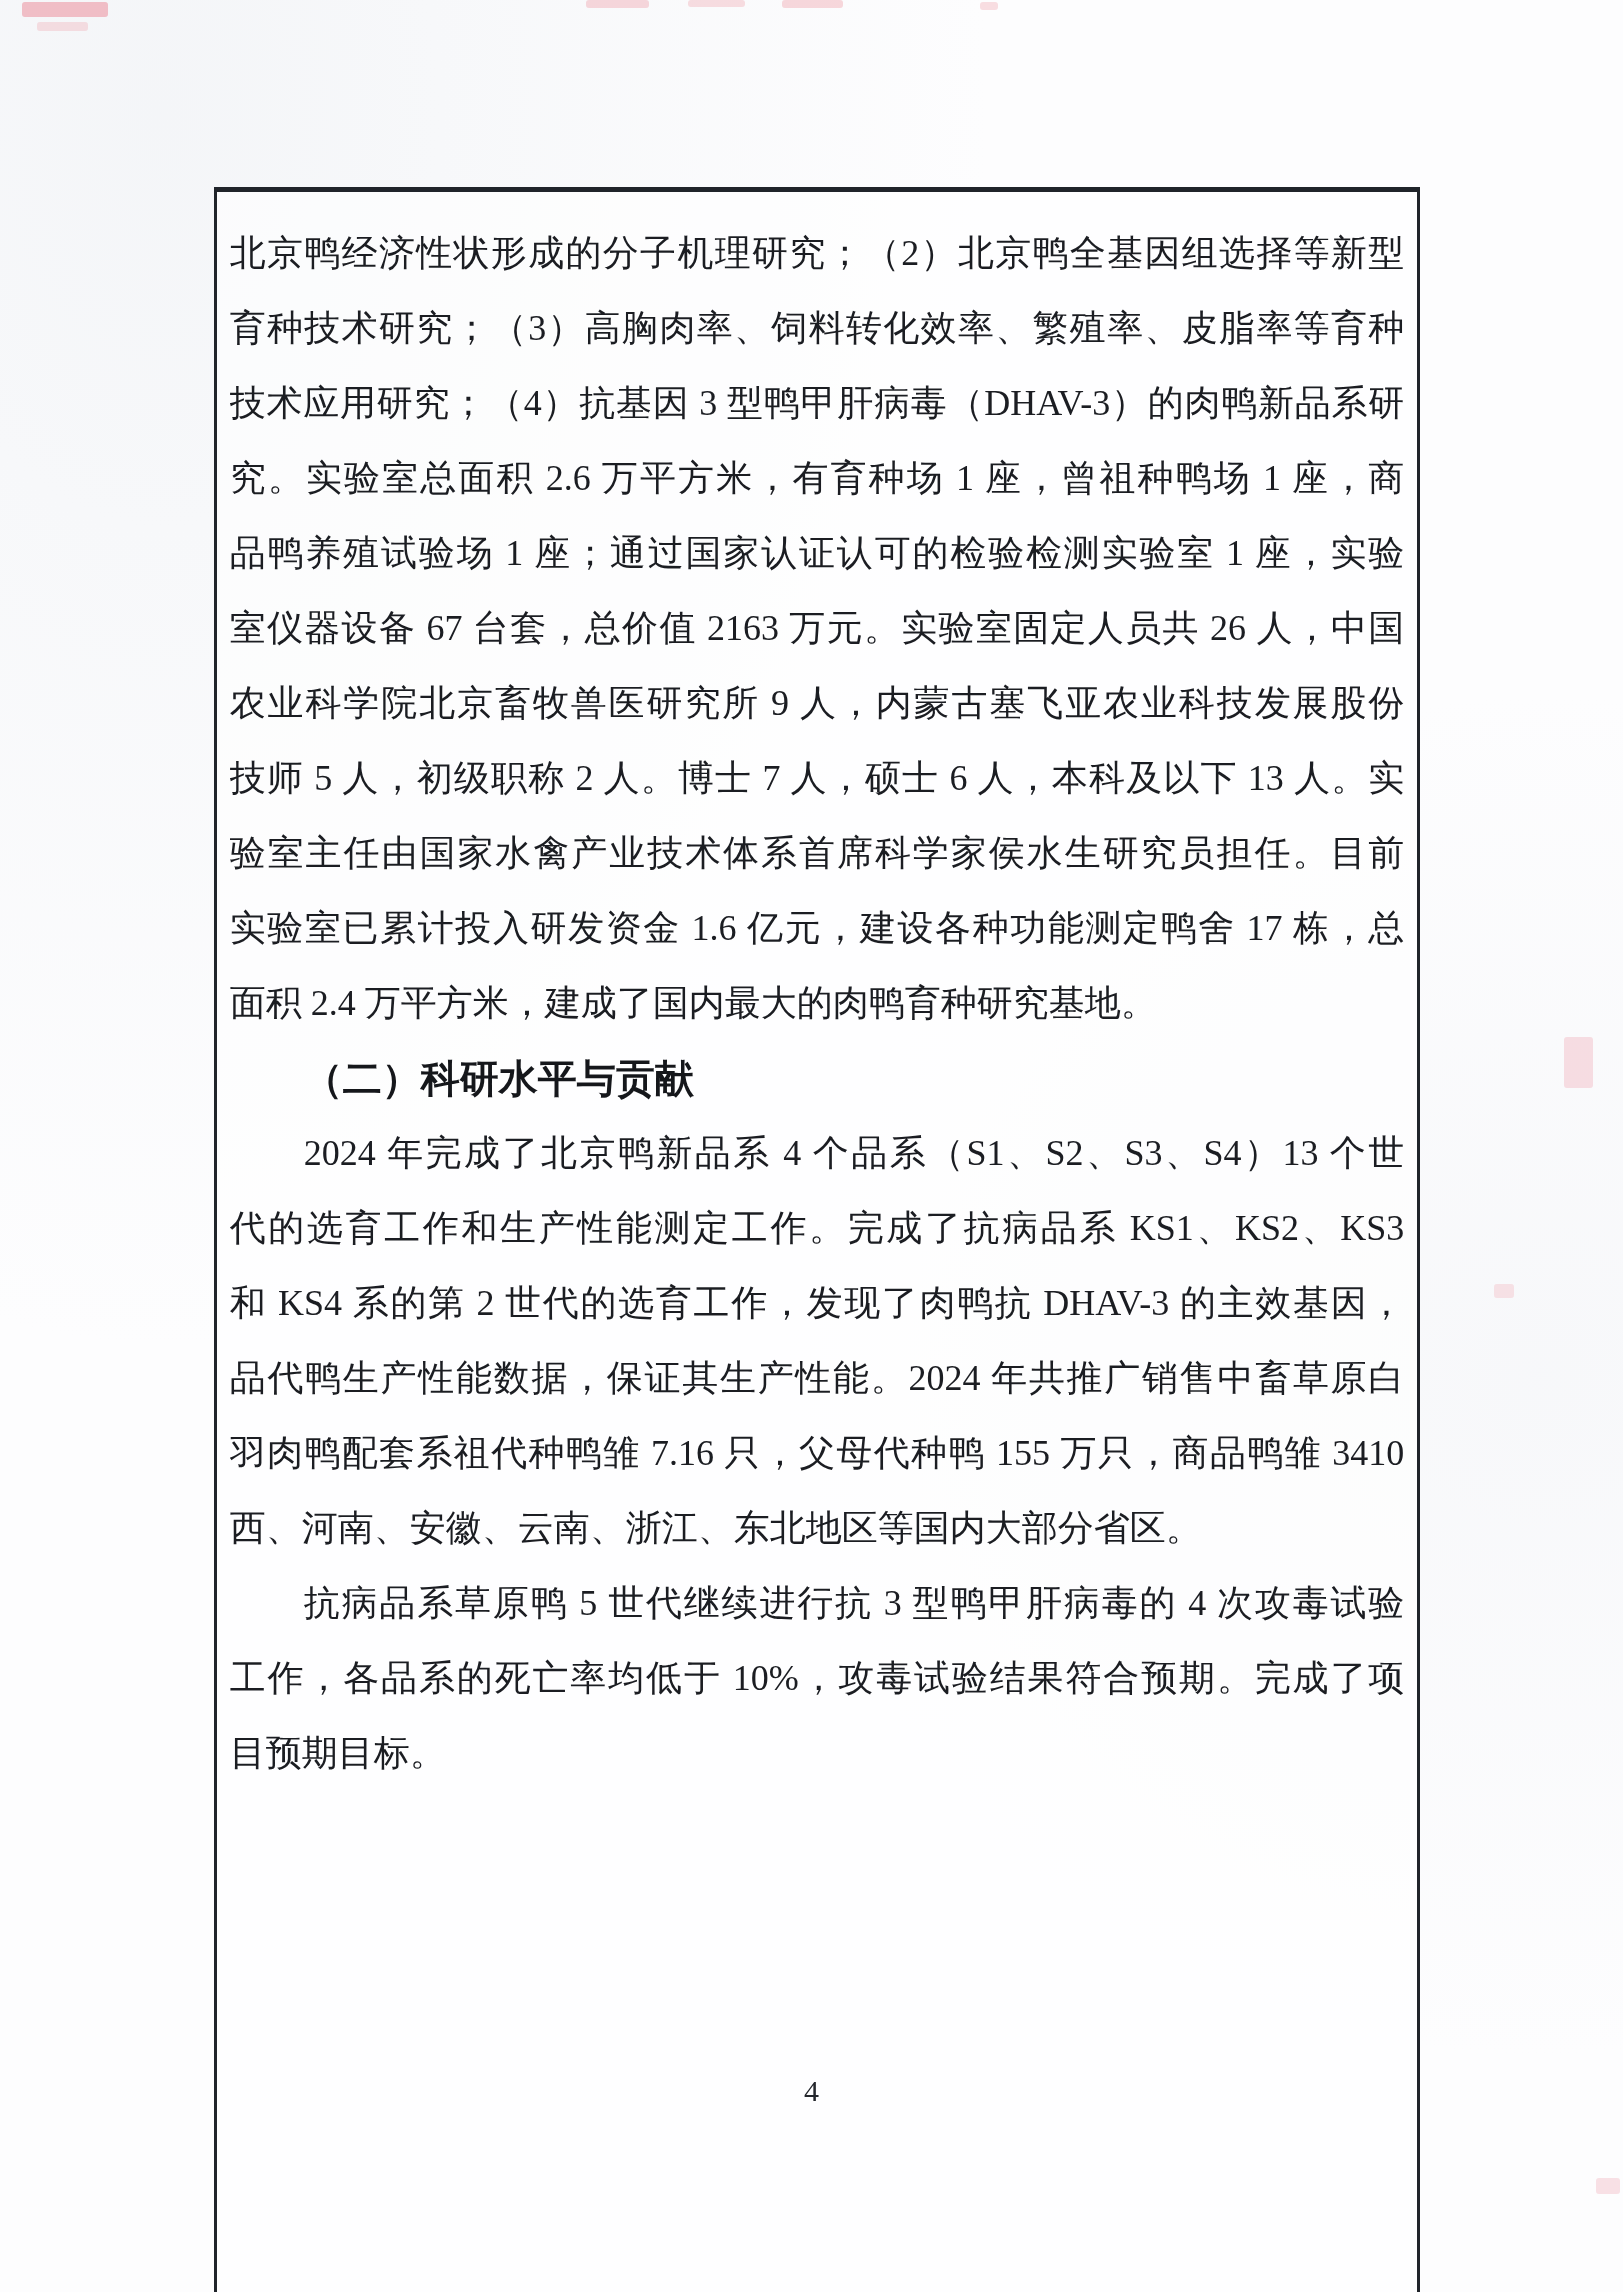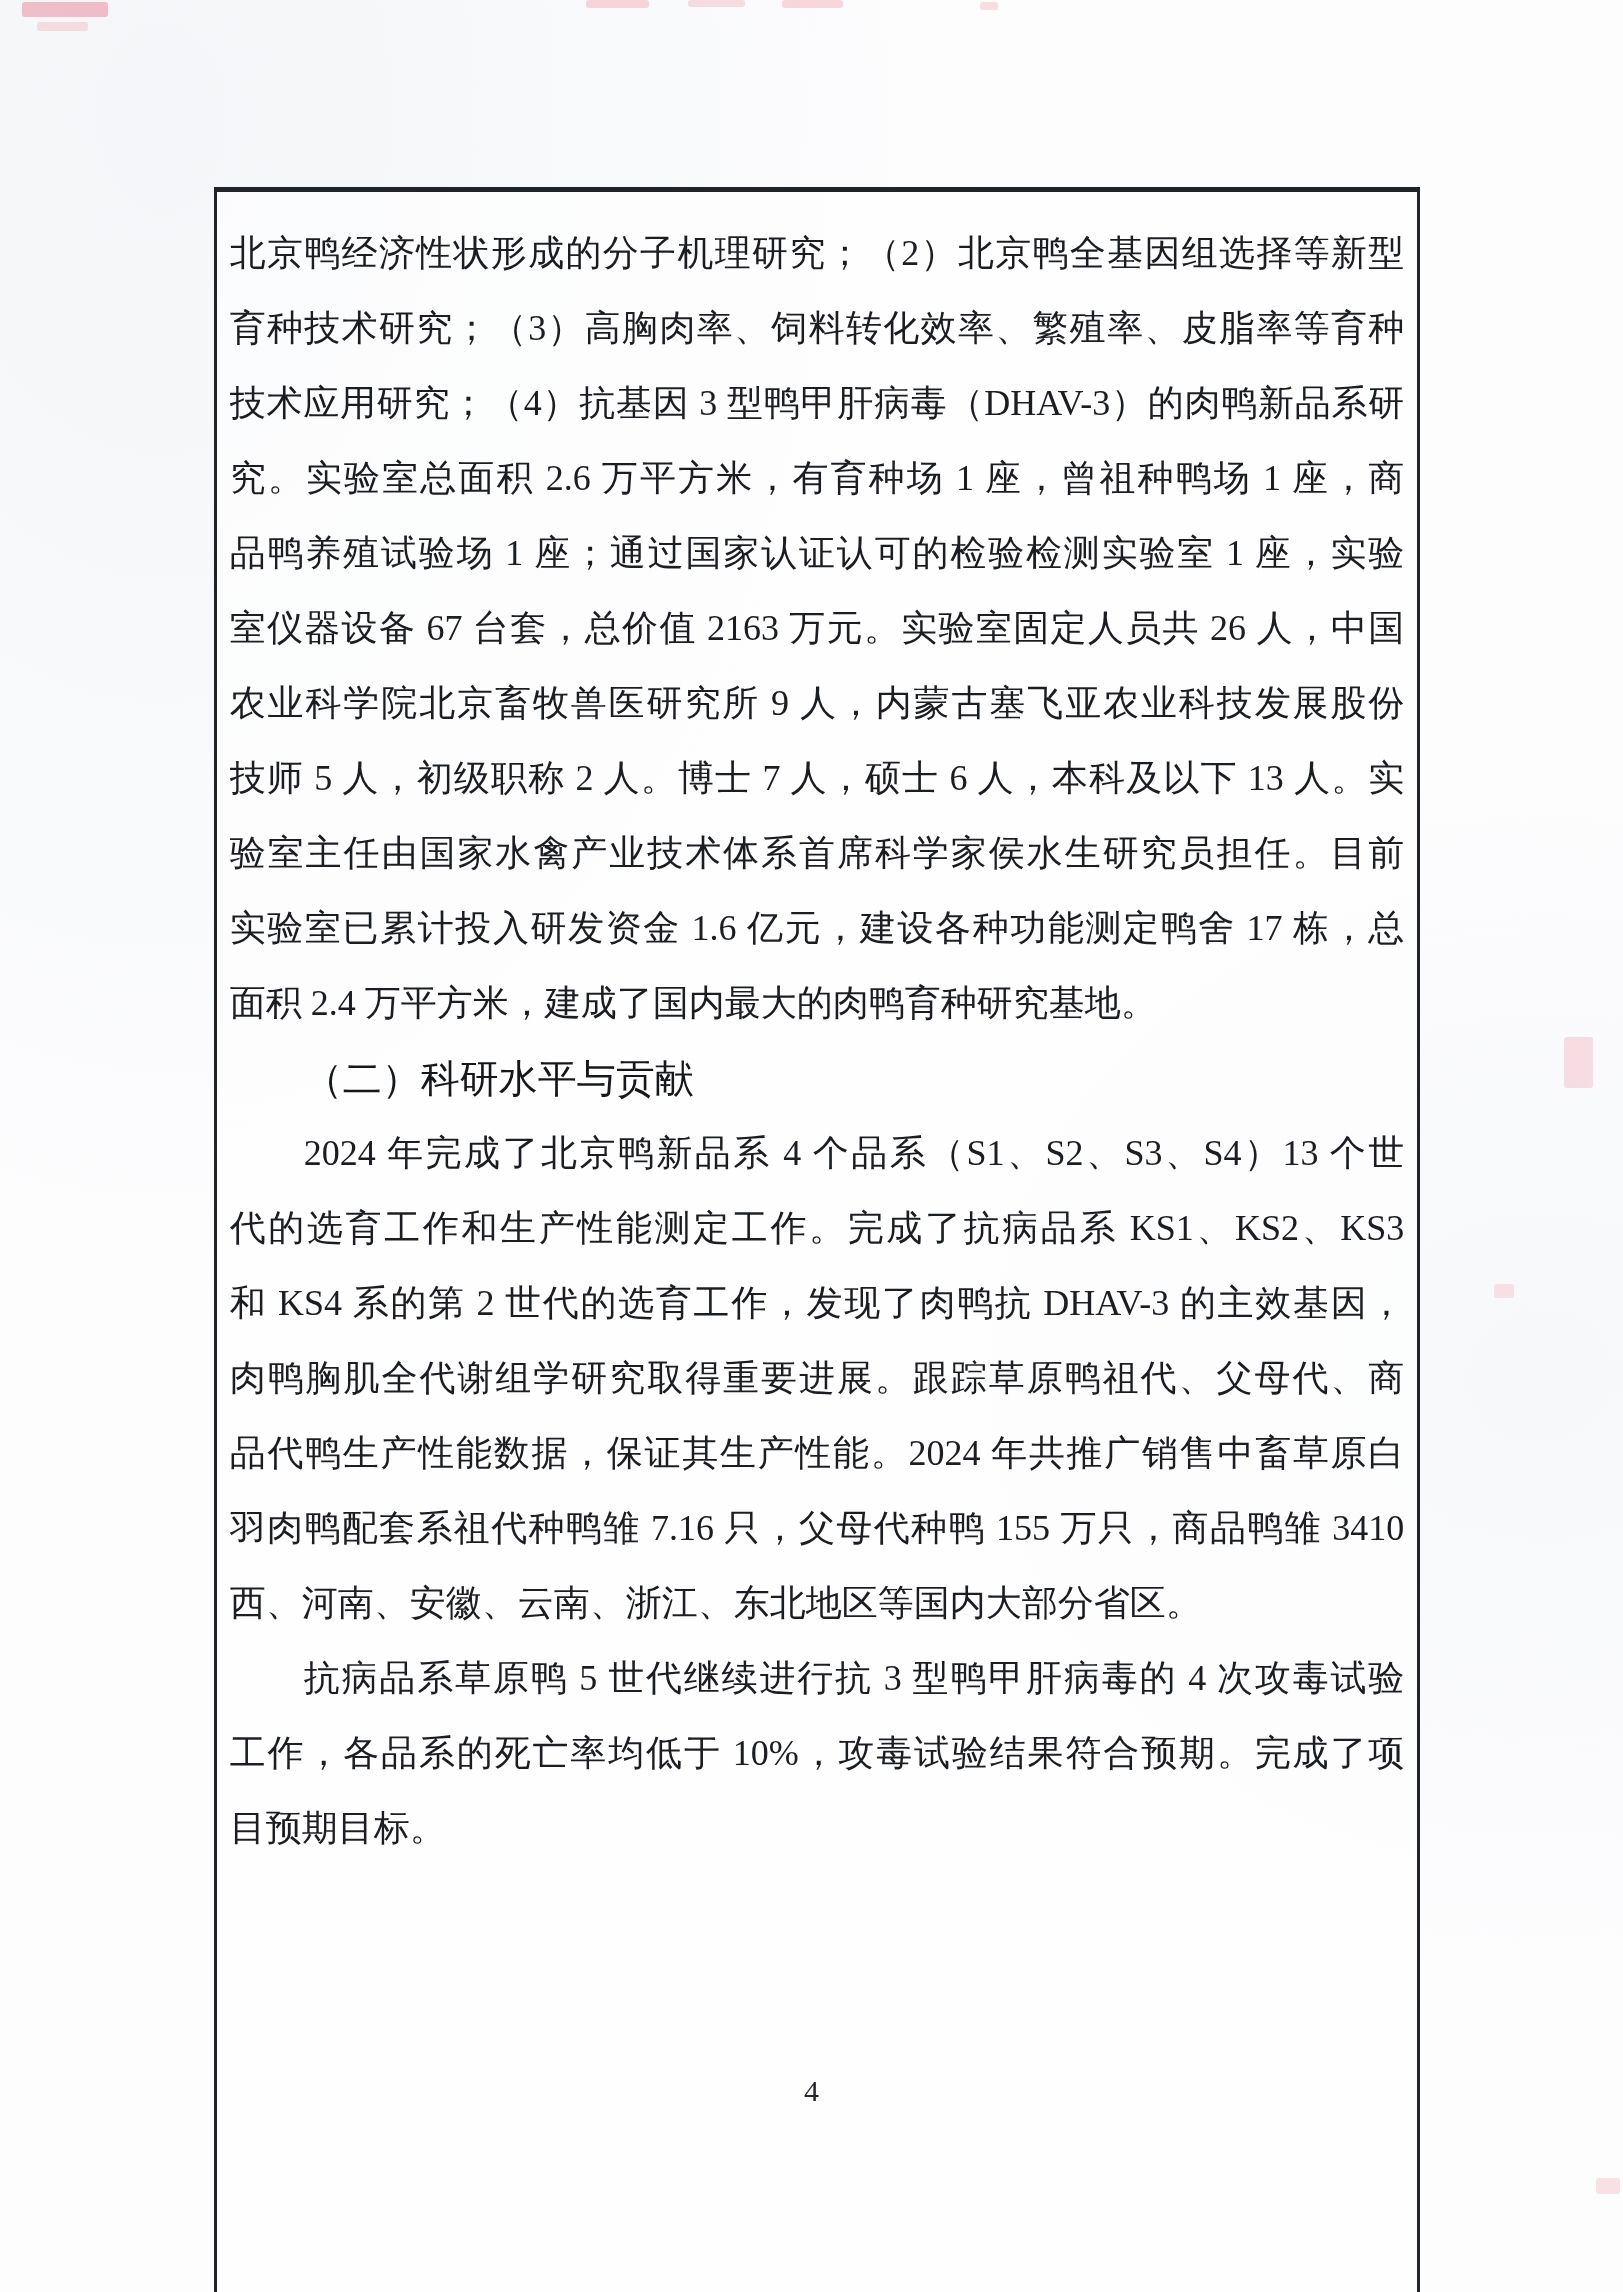--- a/index.html
+++ b/index.html
@@ -63,21 +63,21 @@
   }
   .line.end {
     text-align: right;
     text-align-last: left;
   }
   .line.indent {
     text-indent: 74px;
     font-family: Liberation Serif, serif;
   }
   .line.heading {
-    font-weight: 400;
+    font-weight: 700;
     font-size: 39px;
     text-align: left;
     text-align-last: left;
     text-indent: 74px;
     color: #15171b;
   }
   .page-number {
     position: absolute;
     left: 0;
     right: 0;
@@ -111,21 +111,20 @@
         <div class="line justify">室仪器设备 67 台套，总价值 2163 万元。实验室固定人员共 26 人，中国</div>
         <div class="line justify">农业科学院北京畜牧兽医研究所 9 人，内蒙古塞飞亚农业科技发展股份</div>
         <div class="line justify">技师 5 人，初级职称 2 人。博士 7 人，硕士 6 人，本科及以下 13 人。实</div>
         <div class="line justify">验室主任由国家水禽产业技术体系首席科学家侯水生研究员担任。目前</div>
         <div class="line justify">实验室已累计投入研发资金 1.6 亿元，建设各种功能测定鸭舍 17 栋，总</div>
         <div class="line end">面积 2.4 万平方米，建成了国内最大的肉鸭育种研究基地。</div>
         <div class="line heading">（二）科研水平与贡献</div>
         <div class="line indent justify">2024 年完成了北京鸭新品系 4 个品系（S1、S2、S3、S4）13 个世</div>
         <div class="line justify">代的选育工作和生产性能测定工作。完成了抗病品系 KS1、KS2、KS3</div>
         <div class="line justify">和 KS4 系的第 2 世代的选育工作，发现了肉鸭抗 DHAV-3 的主效基因，</div>
-        <div class="line justify">肉鸭胸肌全代谢组学研究取得重要进展。跟踪草原鸭祖代、父母代、商</div>
         <div class="line justify">品代鸭生产性能数据，保证其生产性能。2024 年共推广销售中畜草原白</div>
         <div class="line justify">羽肉鸭配套系祖代种鸭雏 7.16 只，父母代种鸭 155 万只，商品鸭雏 3410</div>
         <div class="line end">西、河南、安徽、云南、浙江、东北地区等国内大部分省区。</div>
         <div class="line indent justify">抗病品系草原鸭 5 世代继续进行抗 3 型鸭甲肝病毒的 4 次攻毒试验</div>
         <div class="line justify">工作，各品系的死亡率均低于 10%，攻毒试验结果符合预期。完成了项</div>
         <div class="line end">目预期目标。</div>
       </div>
   </div>
 
   <div class="page-number">4</div>

